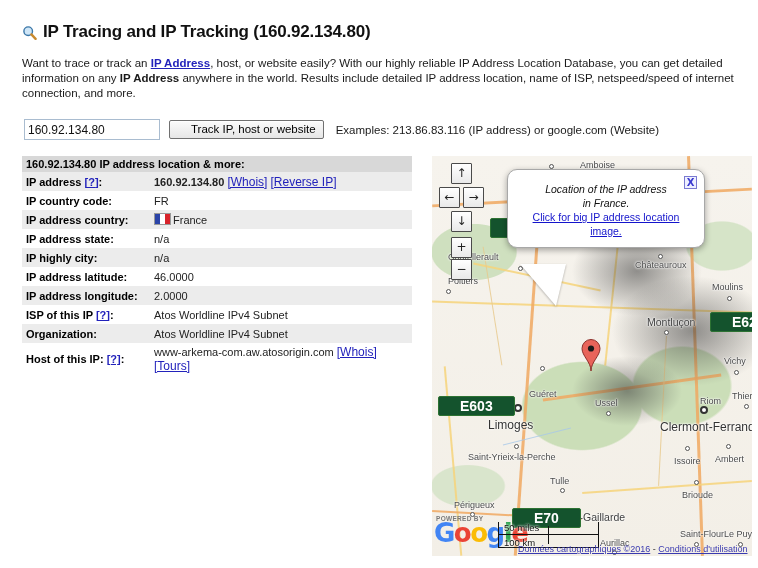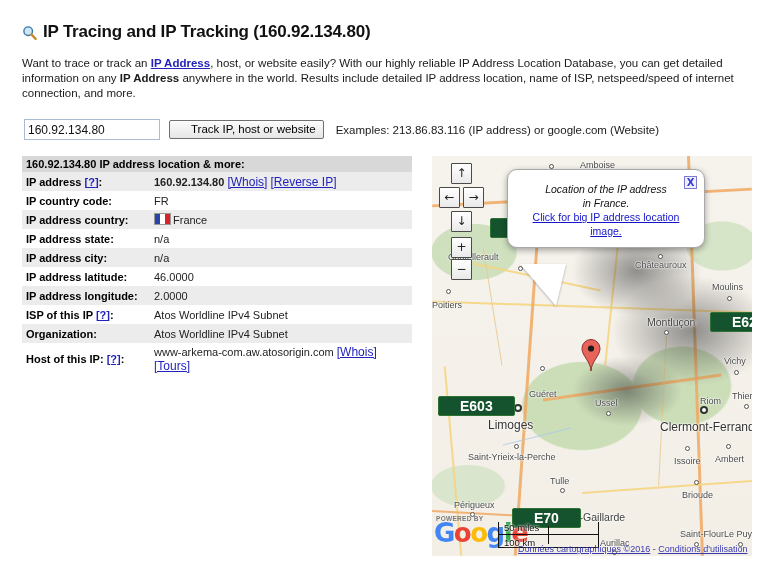--- a/index.html
+++ b/index.html
@@ -412,21 +412,21 @@
         </tr>
         <tr class="odd">
           <td class="label">IP address country:</td>
           <td class="value"><span class="flag"></span><span>France</span></td>
         </tr>
         <tr class="even">
           <td class="label">IP address state:</td>
           <td class="value"><span>n/a</span></td>
         </tr>
         <tr class="odd">
-          <td class="label">IP address city:</td>
+          <td class="label">IP highly city:</td>
           <td class="value"><span>n/a</span></td>
         </tr>
         <tr class="even">
           <td class="label">IP address latitude:</td>
           <td class="value"><span>46.0000</span></td>
         </tr>
         <tr class="odd">
           <td class="label">IP address longitude:</td>
           <td class="value"><span>2.0000</span></td>
         </tr>
@@ -470,21 +470,21 @@
     <div id="map-labels">
         <div class="city-dot" style="left: 118px; top: 18px;"></div>
         <div class="city-label" style="left: 148px; top: 4px;">Amboise</div>
         <div class="city-dot" style="left: 117px; top: 8px;"></div>
         <div class="city-label md" style="left: 78px; top: 17px;">Tours</div>
         <div class="city-dot" style="left: 86px; top: 110px;"></div>
         <div class="city-label" style="left: 16px; top: 96px;">Châtellerault</div>
         <div class="city-dot" style="left: 226px; top: 98px;"></div>
         <div class="city-label" style="left: 203px; top: 104px;">Châteauroux</div>
         <div class="city-dot" style="left: 14px; top: 133px;"></div>
-        <div class="city-label" style="left: 0px; top: 120px; margin-top: 24px;">Poitiers</div>
+        <div class="city-label" style="left: 16px; top: 120px;">Poitiers</div>
         <div class="city-dot" style="left: 295px; top: 140px;"></div>
         <div class="city-label" style="left: 280px; top: 126px;">Moulins</div>
         <div class="city-dot" style="left: 232px; top: 174px;"></div>
         <div class="city-label md" style="left: 215px; top: 160px;">Montluçon</div>
         <div class="city-dot" style="left: 108px; top: 210px;"></div>
         <div class="city-label" style="left: 97px; top: 196px; margin-top: 37px;">Guéret</div>
         <div class="city-dot" style="left: 302px; top: 214px;"></div>
         <div class="city-label" style="left: 292px; top: 200px;">Vichy</div>
         <div class="city-dot big" style="left: 82px; top: 248px;"></div>
         <div class="city-label lg" style="left: 56px; top: 262px;">Limoges</div>

